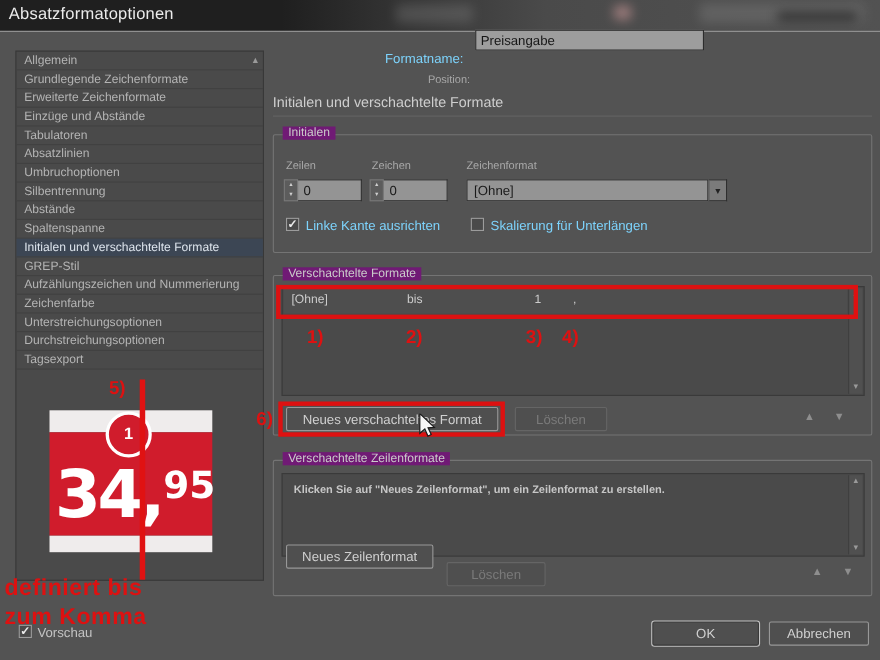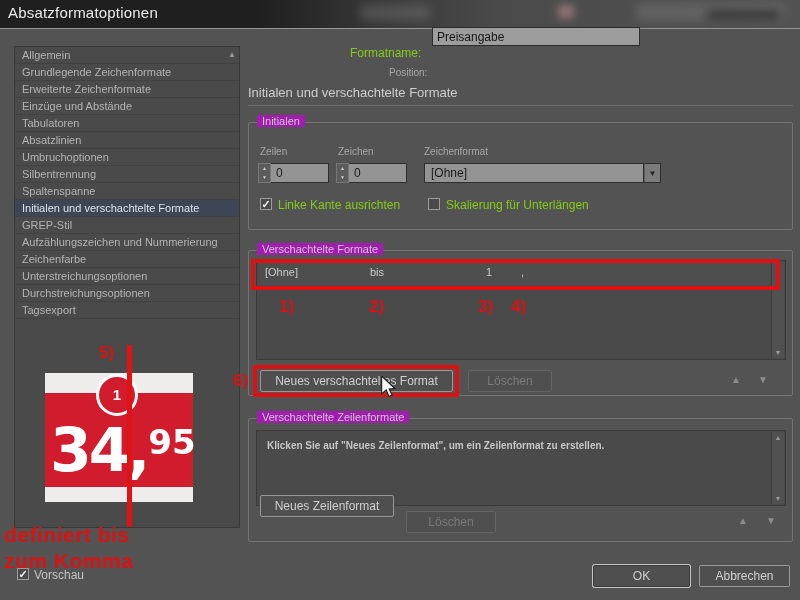--- a/index.html
+++ b/index.html
@@ -18,41 +18,41 @@
 
   
   .sidebar { position:absolute; left:14px; top:46px; width:226px; height:482px;
     background:#4a4a4a; border:1px solid #383838; }
   .side-item { height:17px; line-height:16px; font-size:11px; color:#b4b4b4;
     padding-left:7px; border-bottom:1px solid #414141; white-space:nowrap; overflow:hidden; }
   .side-item.selected { background:#3c4654; color:#dde4ec; }
   .side-scroll-up { position:absolute; right:3px; top:3px; font-size:8px; color:#9a9a9a; }
 
   
-  .lbl { position:absolute; font-size:12px; color:#84cc16; }
+  .lbl { position:absolute; font-size:12px; color:#7dd3fc; }
   .lbl-sm { position:absolute; font-size:10px; color:#a8a8a8; }
   .text-field { position:absolute; background:#9d9d9d; border:1px solid #2c2c2c;
     color:#161616; font-size:12px; font-family:"Liberation Sans",sans-serif; padding:0 4px; outline:none; }
   .spin { position:absolute; height:20px; display:flex; }
   .spin-btns { width:13px; height:20px; background:#5c5c5c; border:1px solid #787878;
     display:flex; flex-direction:column; }
   .spin-btns span { flex:1; font-size:5px; line-height:9px; color:#d0d0d0; text-align:center; }
   .spin-val { width:58px; height:20px; background:#949494; border:1px solid #2e2e2e; border-left:none;
     color:#1a1a1a; font-size:12px; line-height:18px; padding-left:5px; }
   .dd { position:absolute; height:20px; display:flex; }
   .dd-val { width:220px; height:20px; background:#949494; border:1px solid #2e2e2e;
     color:#1a1a1a; font-size:12px; line-height:18px; padding-left:6px; }
   .dd-arrow { width:17px; height:20px; background:#7b7b7b; border:1px solid #2e2e2e; border-left:1px solid #5a5a5a;
     font-size:8px; line-height:19px; text-align:center; color:#222; }
   .checkbox { position:absolute; width:12px; height:12px; background:#4a4a4a; border:1px solid #9c9c9c;
     font-size:11px; line-height:10px; text-align:center; color:#ececec; font-weight:bold; }
 
   
   .fieldset { position:absolute; border:1px solid #747474; border-radius:2px; }
-  .legend { position:absolute; top:-8px; left:8px; background:#a21caf; padding:0 5px;
+  .legend { position:absolute; top:-8px; left:8px; background:#701a75; padding:0 5px;
     font-size:11px; color:#cacaca; white-space:nowrap; }
 
   .listbox { position:absolute; background:#4a4a4a; border:1px solid #3a3a3a; }
   .scroll { position:absolute; top:1px; bottom:1px; right:1px; width:13px; background:#505050;
     border-left:1px solid #3e3e3e; }
   .scroll .up { position:absolute; top:2px; left:0; width:12px; text-align:center; font-size:7px; color:#9a9a9a; }
   .scroll .down { position:absolute; bottom:2px; left:0; width:12px; text-align:center; font-size:7px; color:#9a9a9a; }
 
   .nrow { position:absolute; left:1px; top:1px; right:15px; height:23px; background:#4e4e4e; }
   .nrow span { position:absolute; top:4px; font-size:11px; color:#cccccc; }
@@ -98,20 +98,21 @@
 
   <div class="sidebar">
     <div class="side-item">Allgemein</div>
     <div class="side-item">Grundlegende Zeichenformate</div>
     <div class="side-item">Erweiterte Zeichenformate</div>
     <div class="side-item">Einzüge und Abstände</div>
     <div class="side-item">Tabulatoren</div>
     <div class="side-item">Absatzlinien</div>
     <div class="side-item">Umbruchoptionen</div>
     <div class="side-item">Silbentrennung</div>
+    <div class="side-item">Abstände</div>
     <div class="side-item">Spaltenspanne</div>
     <div class="side-item selected">Initialen und verschachtelte Formate</div>
     <div class="side-item">GREP-Stil</div>
     <div class="side-item">Aufzählungszeichen und Nummerierung</div>
     <div class="side-item">Zeichenfarbe</div>
     <div class="side-item">Unterstreichungsoptionen</div>
     <div class="side-item">Durchstreichungsoptionen</div>
     <div class="side-item">Tagsexport</div>
     <div class="side-scroll-up">▲</div>
   </div>

